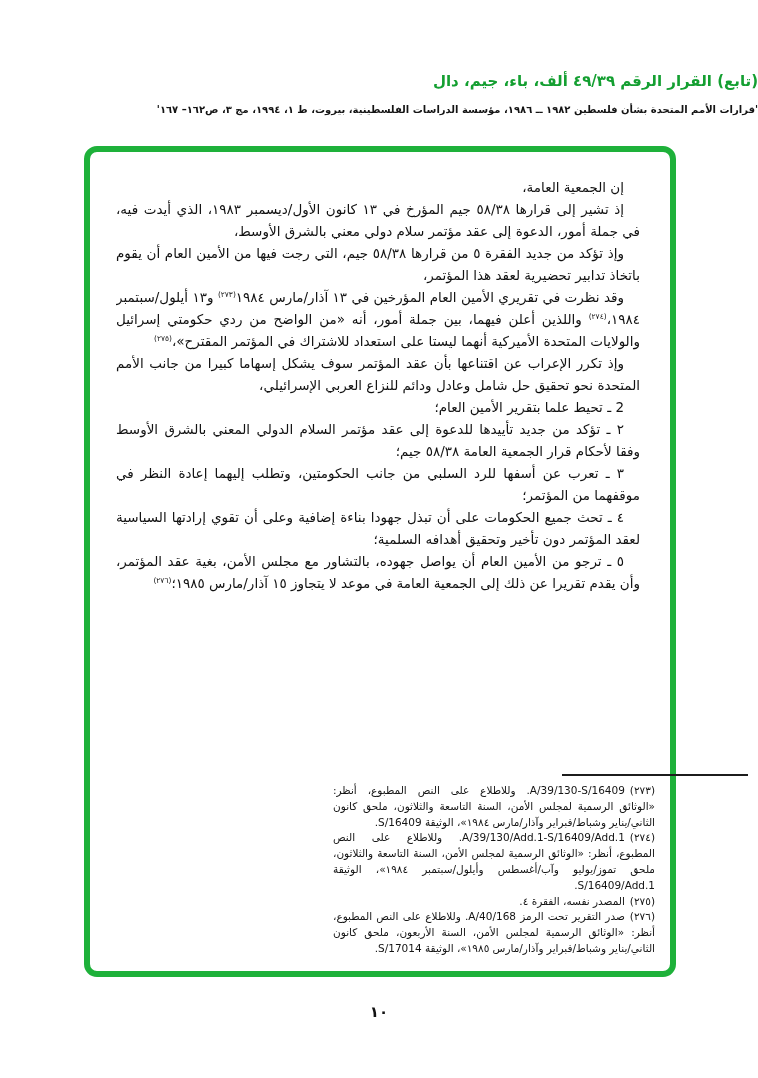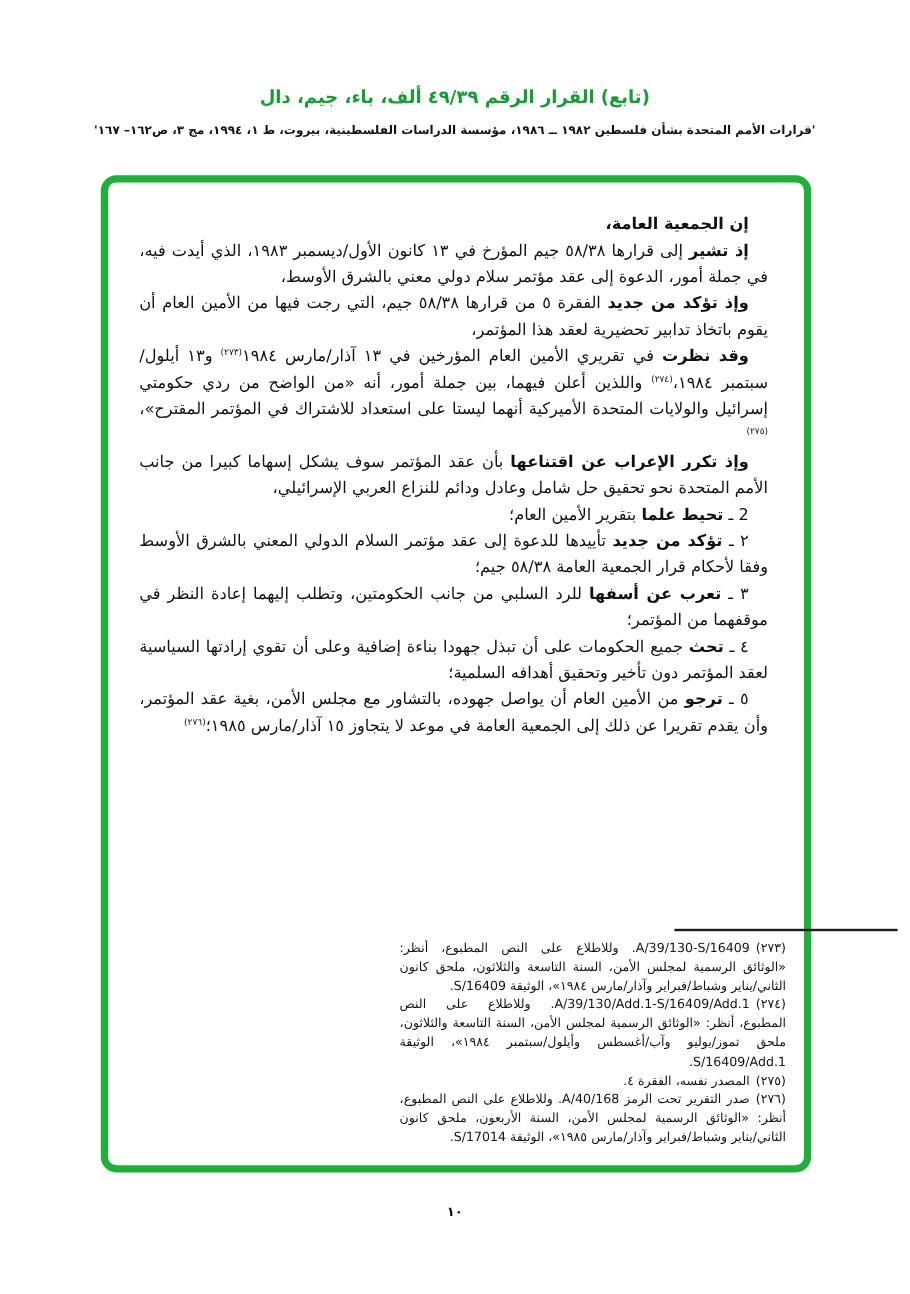--- a/index.html
+++ b/index.html
@@ -6,21 +6,21 @@
   body{
     position:relative;
     width:758px;height:1078px;
     background:#ffffff;
     font-family:"DejaVu Sans", sans-serif;
     color:#111;
     overflow:hidden;
   }
   .header{
     position:absolute;top:72px;left:0;width:100%;
-    text-align:center;direction:rtl;
+    direction:rtl;
   }
   .title{
     font-size:15px;font-weight:bold;color:#149F31;
     letter-spacing:0;
   }
   .subtitle{
     margin-top:14px;font-size:10px;font-weight:bold;color:#141414;
   }
   .content-box{
     position:absolute;left:84px;top:146px;
@@ -28,38 +28,38 @@
     border:6px solid #1EB13A;border-radius:13px;
     background:#fff;
   }
   .body-text{
     position:absolute;top:176px;right:118px;width:524px;height:600px;
     overflow:hidden;
     direction:rtl;text-align:justify;
     font-size:13.5px;line-height:22px;
   }
   .para{margin:0;text-indent:16px;}
-  .b{font-weight:bold;}
+  .b{font-weight:normal;}
   .ltr{direction:ltr;unicode-bidi:isolate;margin-top:33px;}
   sup.fnref{font-size:7.5px;line-height:0;vertical-align:5px;}
   .fn-divider{
     position:absolute;top:774px;left:562px;width:186px;height:2px;
     background:#1c1c1c;z-index:3;
   }
   .footnotes{
     position:absolute;top:783px;right:103px;width:322px;max-height:188px;
     overflow:hidden;
     direction:rtl;text-align:justify;
     font-size:10.5px;line-height:15.8px;color:#141414;
   }
   .fn{margin:0;}
   .fn .marker{margin-left:5px;}
   .page-number{
     position:absolute;top:1003px;left:0;width:100%;
-    text-align:center;font-size:11px;font-weight:bold;direction:rtl;
+    text-align:center;font-size:15px;font-weight:bold;direction:rtl;
   }
 </style>
 </head>
 <body>
 
 <div class="header">
   <div class="title">(تابع) القرار الرقم ٤٩/٣٩ ألف، باء، جيم، دال</div>
   <div class="subtitle">'قرارات الأمم المتحدة بشأن فلسطين ١٩٨٢ ــ ١٩٨٦، مؤسسة الدراسات الفلسطينية، بيروت، ط ١، ١٩٩٤، مج ٣، ص١٦٢– ١٦٧'</div>
 </div>
 

